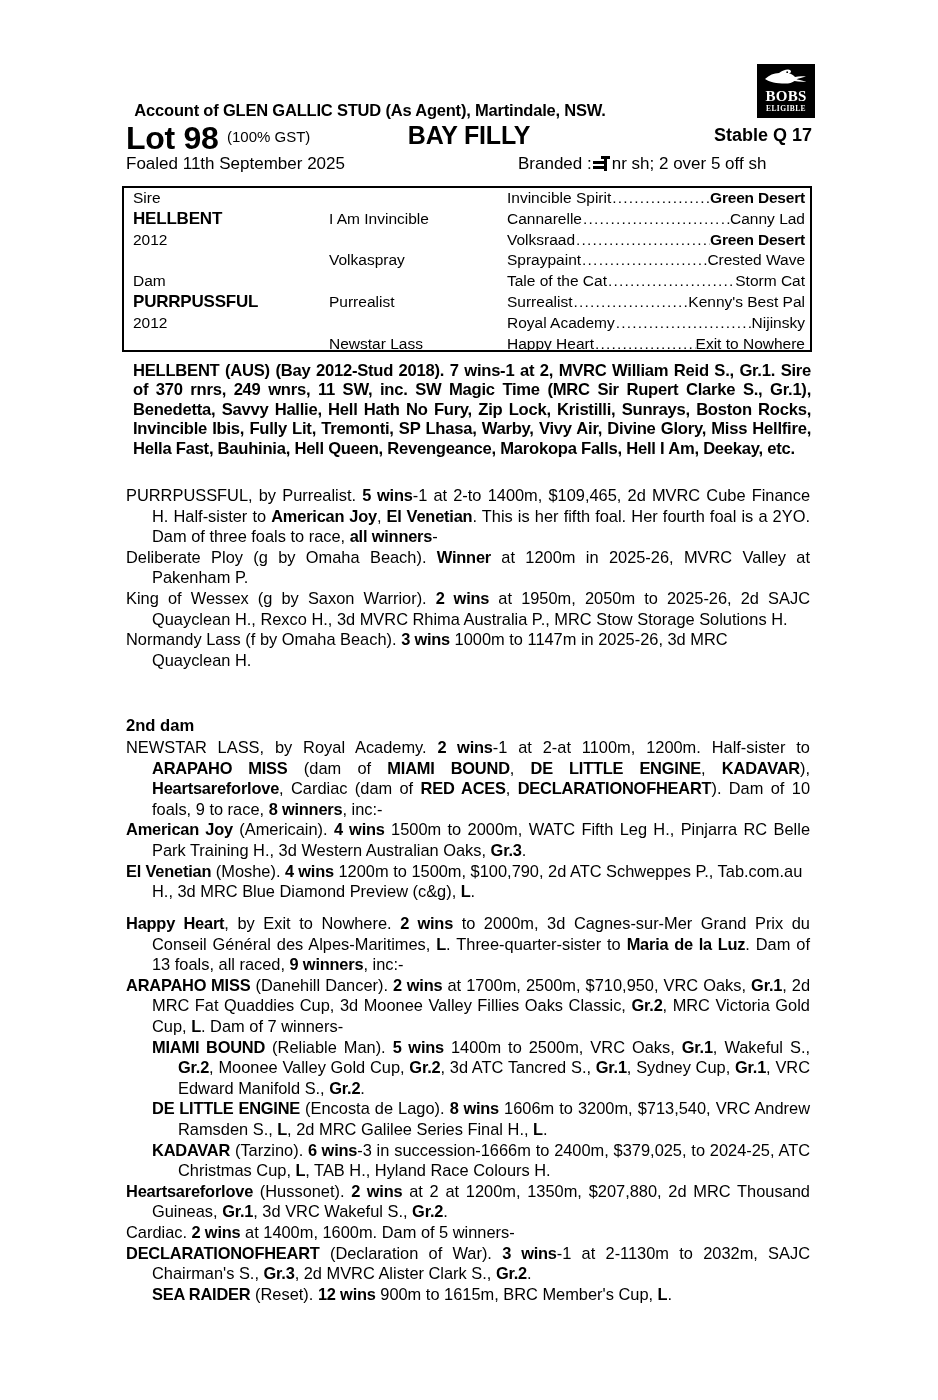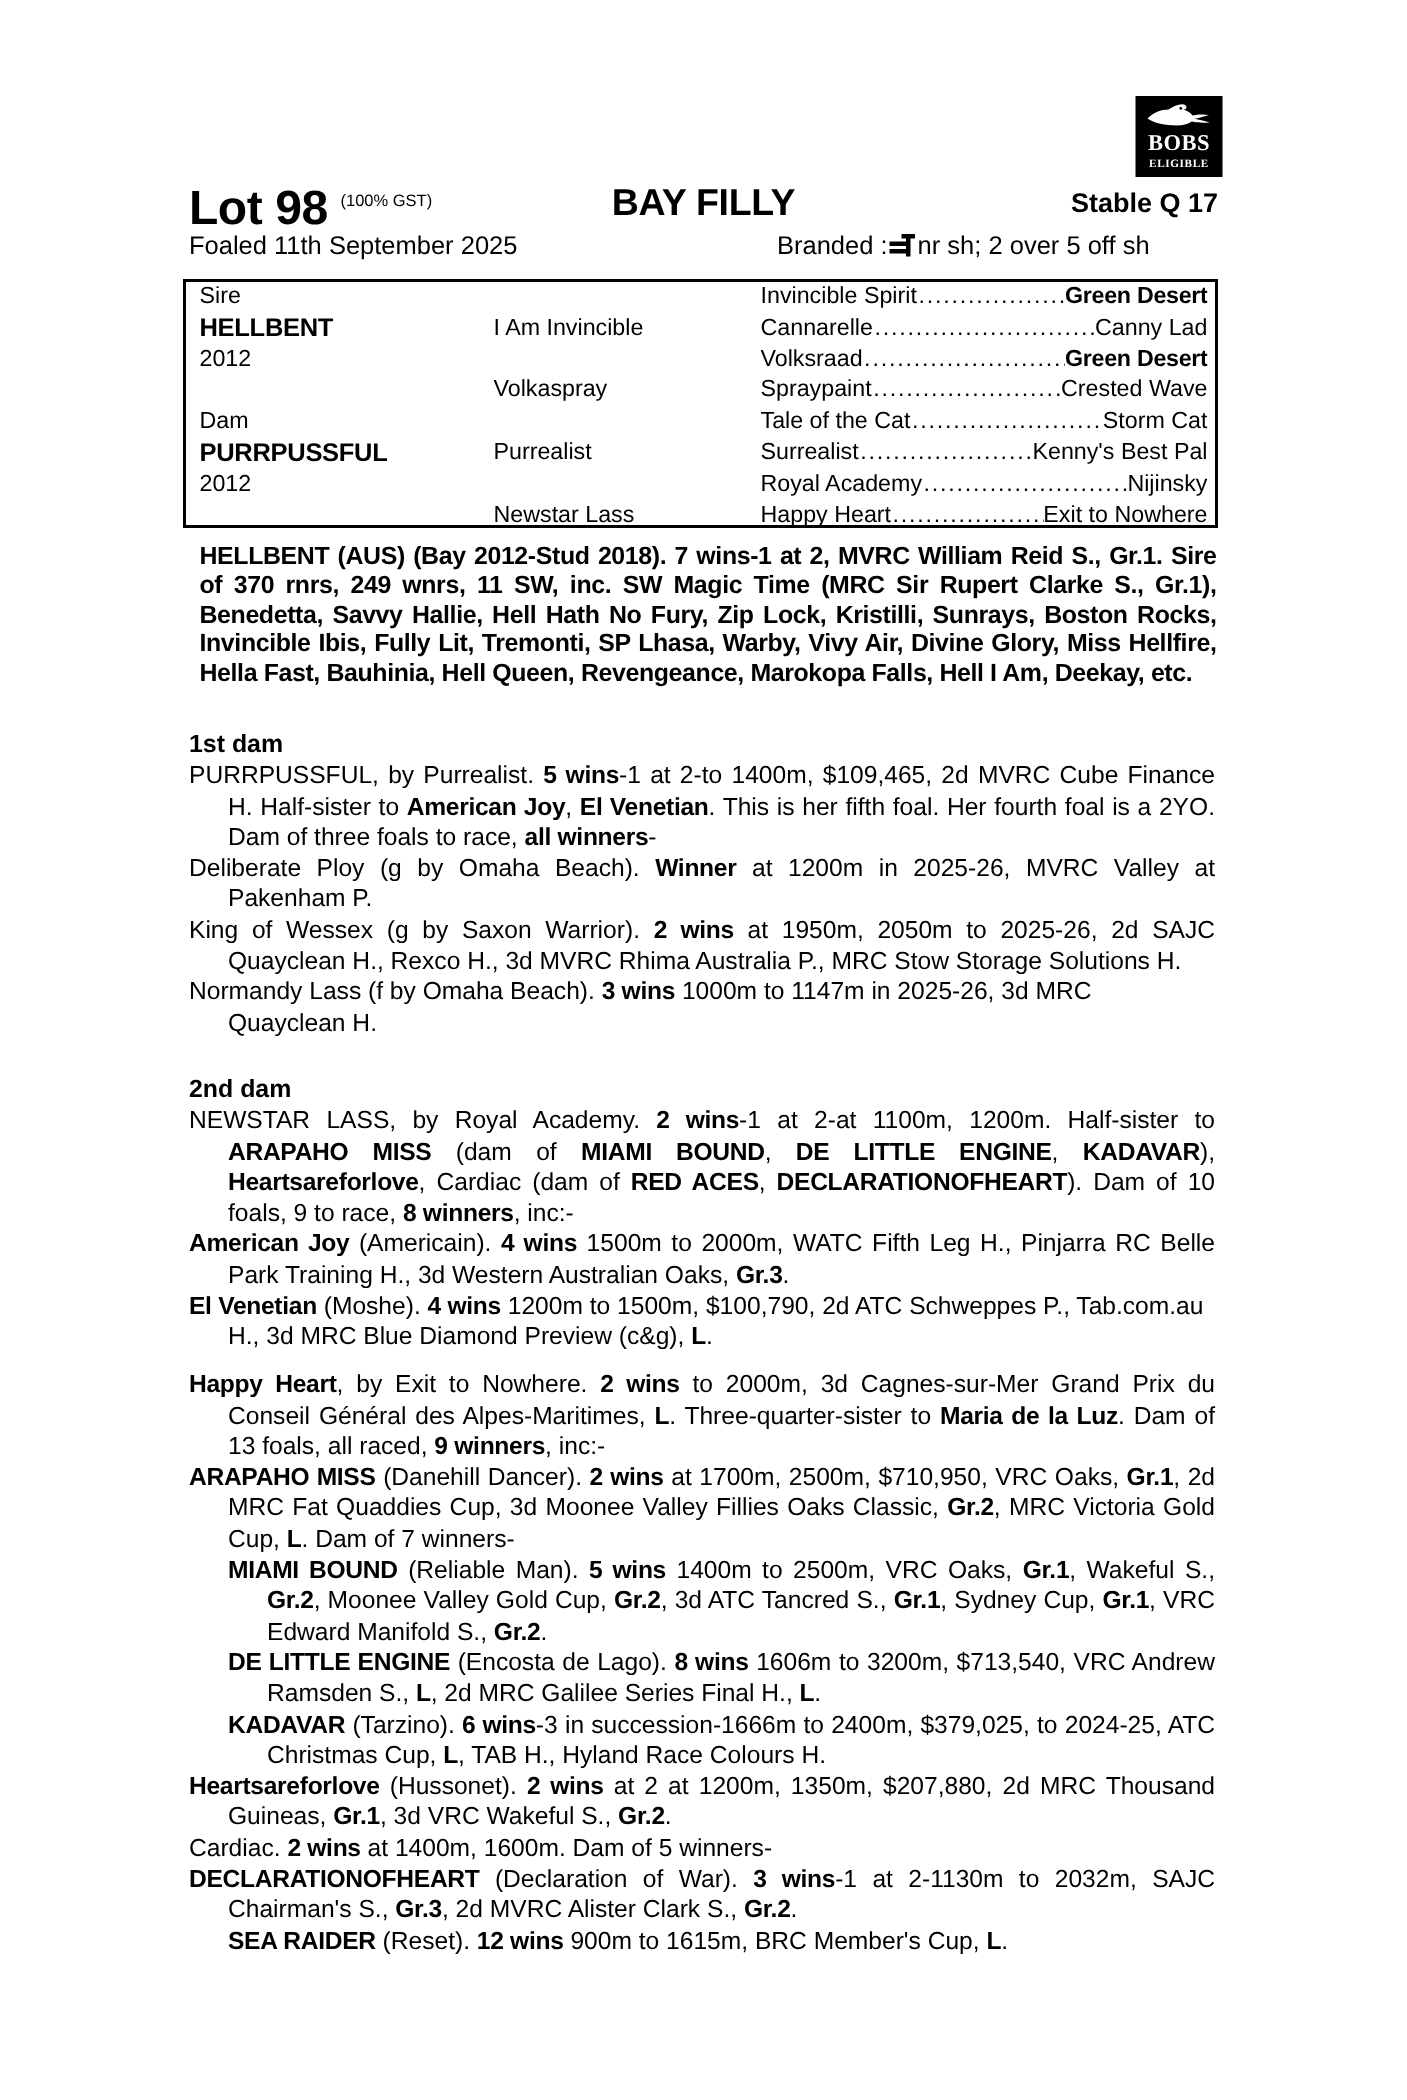--- a/index.html
+++ b/index.html
@@ -80,21 +80,21 @@
     left: 0;
     top: -2px;
     font-weight: bold;
     font-size: 32px;
     letter-spacing: -0.3px;
   }
   .gst {
     position: absolute;
     left: 101px;
     top: 6px;
-    font-size: 11px;
+    font-size: 15px;
   }
   .sex-colour {
     position: absolute;
     left: 0;
     top: -1px;
     width: 686px;
     text-align: center;
     font-weight: bold;
     font-size: 25px;
     letter-spacing: -0.2px;
@@ -238,20 +238,21 @@
 
   <div class="bobs-logo">
     <svg class="bobs-horse" viewBox="0 0 46 20">
       <path fill="#ffffff" d="M2 11 C6 7 11 5 16 5 C19 3 22 1.5 25 1.5 C27 1.5 28 2.5 28 3.5 C28 4.5 27 5 26 5.2 C29 6 31 7.5 32 9 C35 8.2 39 8 43 8.6 C39 9.8 36 10.6 33.5 11.2 C36 11.8 39.5 12.6 43.5 13.6 C39 14 35 13.8 31.5 13 C29.5 14.6 26 15.6 22 15.6 C14 15.6 6 14 2 11 Z"></path>
       <circle cx="24.2" cy="4.2" r="0.9" fill="#000000"></circle>
     </svg>
     <div class="bobs-name">BOBS</div>
     <div class="bobs-sub">ELIGIBLE</div>
   </div>
 
+  <div class="account-line">Account of GLEN GALLIC STUD (As Agent), Martindale, NSW.</div>
 
   <div class="title-row">
     <span class="lot-number">Lot 98</span>
     <span class="gst">(100% GST)</span>
     <span class="sex-colour">BAY FILLY</span>
     <span class="stable">Stable Q 17</span>
   </div>
 
   <div class="foaled-row">
     <span class="foaled">Foaled 11th September 2025</span>
@@ -319,21 +320,20 @@
           <span class="gp-name">Happy Heart</span>
           <span class="gp-dots"> ............................................................</span>
           <span class="gp-val">Exit to Nowhere</span>
         </div>
       </div>
   </div>
 
   <div class="sire-summary">HELLBENT (AUS) (Bay 2012-Stud 2018). 7 wins-1 at 2, MVRC William Reid S., Gr.1. Sire of 370 rnrs, 249 wnrs, 11 SW, inc. SW Magic Time (MRC Sir Rupert Clarke S., Gr.1), Benedetta, Savvy Hallie, Hell Hath No Fury, Zip Lock, Kristilli, Sunrays, Boston Rocks, Invincible Ibis, Fully Lit, Tremonti, SP Lhasa, Warby, Vivy Air, Divine Glory, Miss Hellfire, Hella Fast, Bauhinia, Hell Queen, Revengeance, Marokopa Falls, Hell I Am, Deekay, etc.</div>
 
   <div class="body-block" id="dam1" style="top:485px;">
-    <div class="dam-head">1st dam</div>
     <div class="dam-entries">
         <p class="e i0">PURRPUSSFUL, by Purrealist. <b>5 wins</b>-1 at 2-to 1400m, $109,465, 2d MVRC Cube Finance H. Half-sister to <b>American Joy</b>, <b>El Venetian</b>. This is her fifth foal. Her fourth foal is a 2YO. Dam of three foals to race, <b>all winners</b>-</p>
         <p class="e i1">Deliberate Ploy (g by Omaha Beach). <b>Winner</b> at 1200m in 2025-26, MVRC Valley at Pakenham P.</p>
         <p class="e i1">King of Wessex (g by Saxon Warrior). <b>2 wins</b> at 1950m, 2050m to 2025-26, 2d SAJC Quayclean H., Rexco H., 3d MVRC Rhima Australia P., MRC Stow Storage Solutions H.</p>
         <p class="e i1 nj">Normandy Lass (f by Omaha Beach). <b>3 wins</b> 1000m to 1147m in 2025-26, 3d MRC Quayclean H.</p>
       </div>
   </div>
 
   <div class="body-block" id="dam2" style="top:715px;">
     <div class="dam-head">2nd dam</div>

